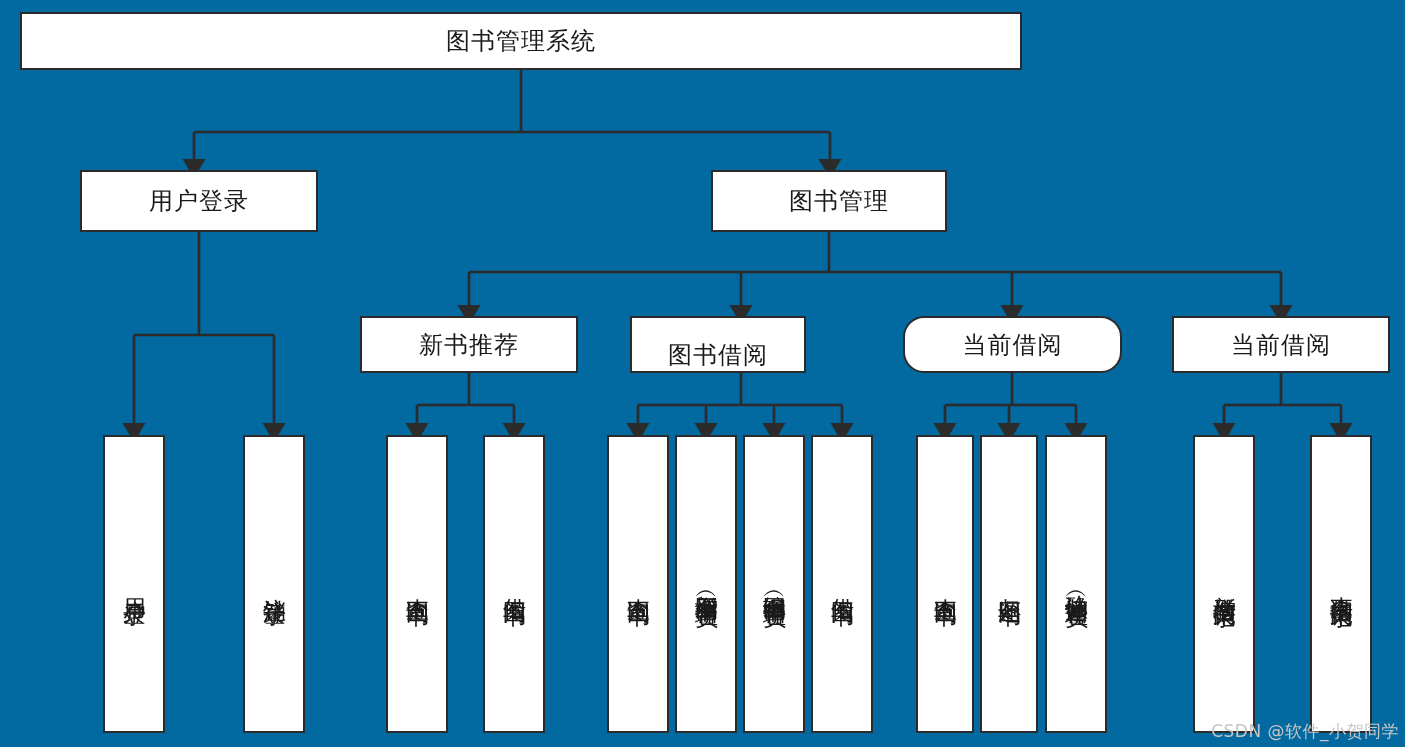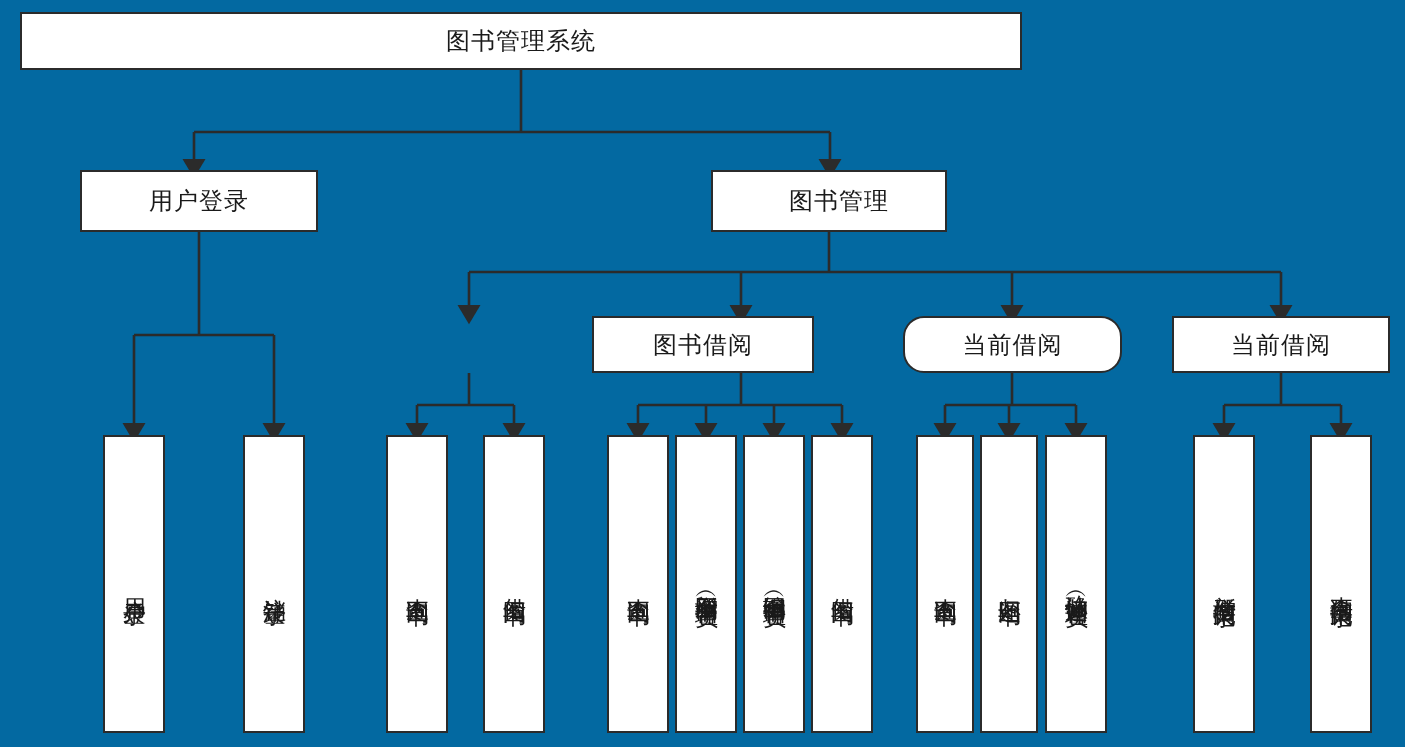--- a/index.html
+++ b/index.html
@@ -95,21 +95,24 @@
     <span>图书管理系统</span>
   </div>
 
   <div class="node h" style="left:80px;top:170px;width:238px;height:62px;">
     <span>用户登录</span>
   </div>
   <div class="node h" style="left:711px;top:170px;width:236px;height:62px;padding-left:20px;">
     <span>图书管理</span>
   </div>
 
-  <div class="node h" style="left:592px;top:316px;width:222px;height:57px;">
+  <div class="node h" style="left:360px;top:316px;width:218px;height:57px;">
+    <span>新书推荐</span>
+  </div>
+  <div class="node h" style="left:630px;top:316px;width:176px;height:57px;align-items:flex-end;">
     <span>图书借阅</span>
   </div>
   <div class="node h" style="left:903px;top:316px;width:219px;height:57px;border-radius:21px;">
     <span>当前借阅</span>
   </div>
   <div class="node h" style="left:1172px;top:316px;width:218px;height:57px;">
     <span>当前借阅</span>
   </div>
 
   <div class="node v" style="left:103px;top:435px;width:62px;height:298px;">
@@ -149,13 +152,14 @@
     <span>确认归还（管理员）</span>
   </div>
 
   <div class="node v" style="left:1193px;top:435px;width:62px;height:298px;">
     <span>新增借阅记录</span>
   </div>
   <div class="node v" style="left:1310px;top:435px;width:62px;height:298px;">
     <span>查询借阅记录</span>
   </div>
 
+  <div class="wm">CSDN @软件_小贺同学</div>
 </div>
 
 </body></html>

